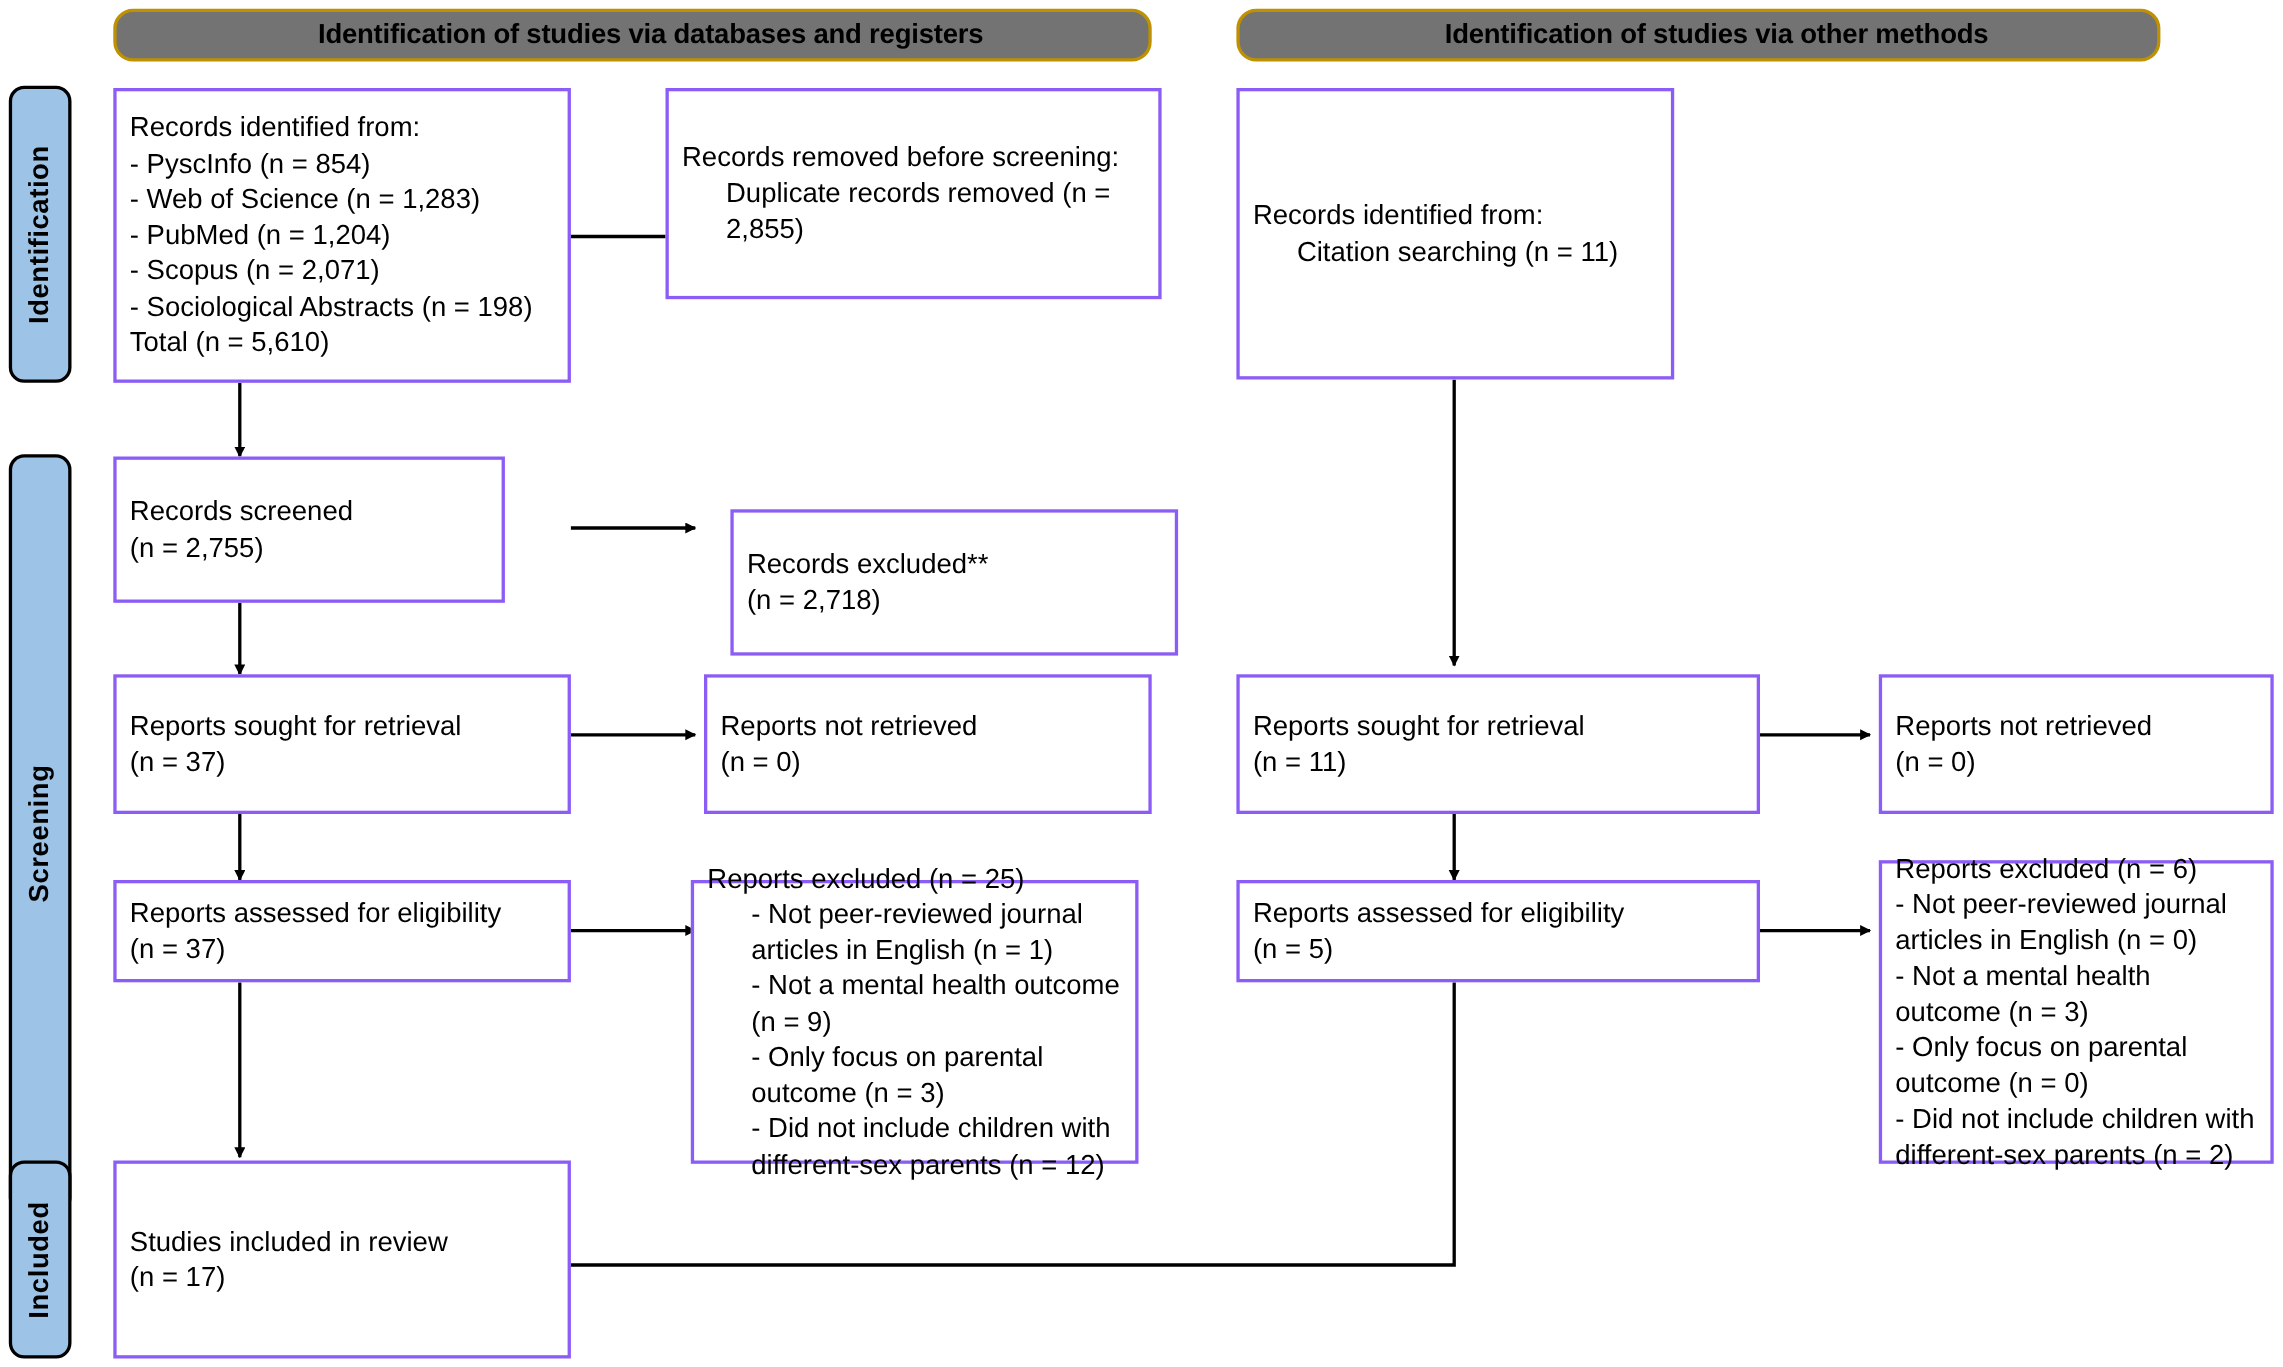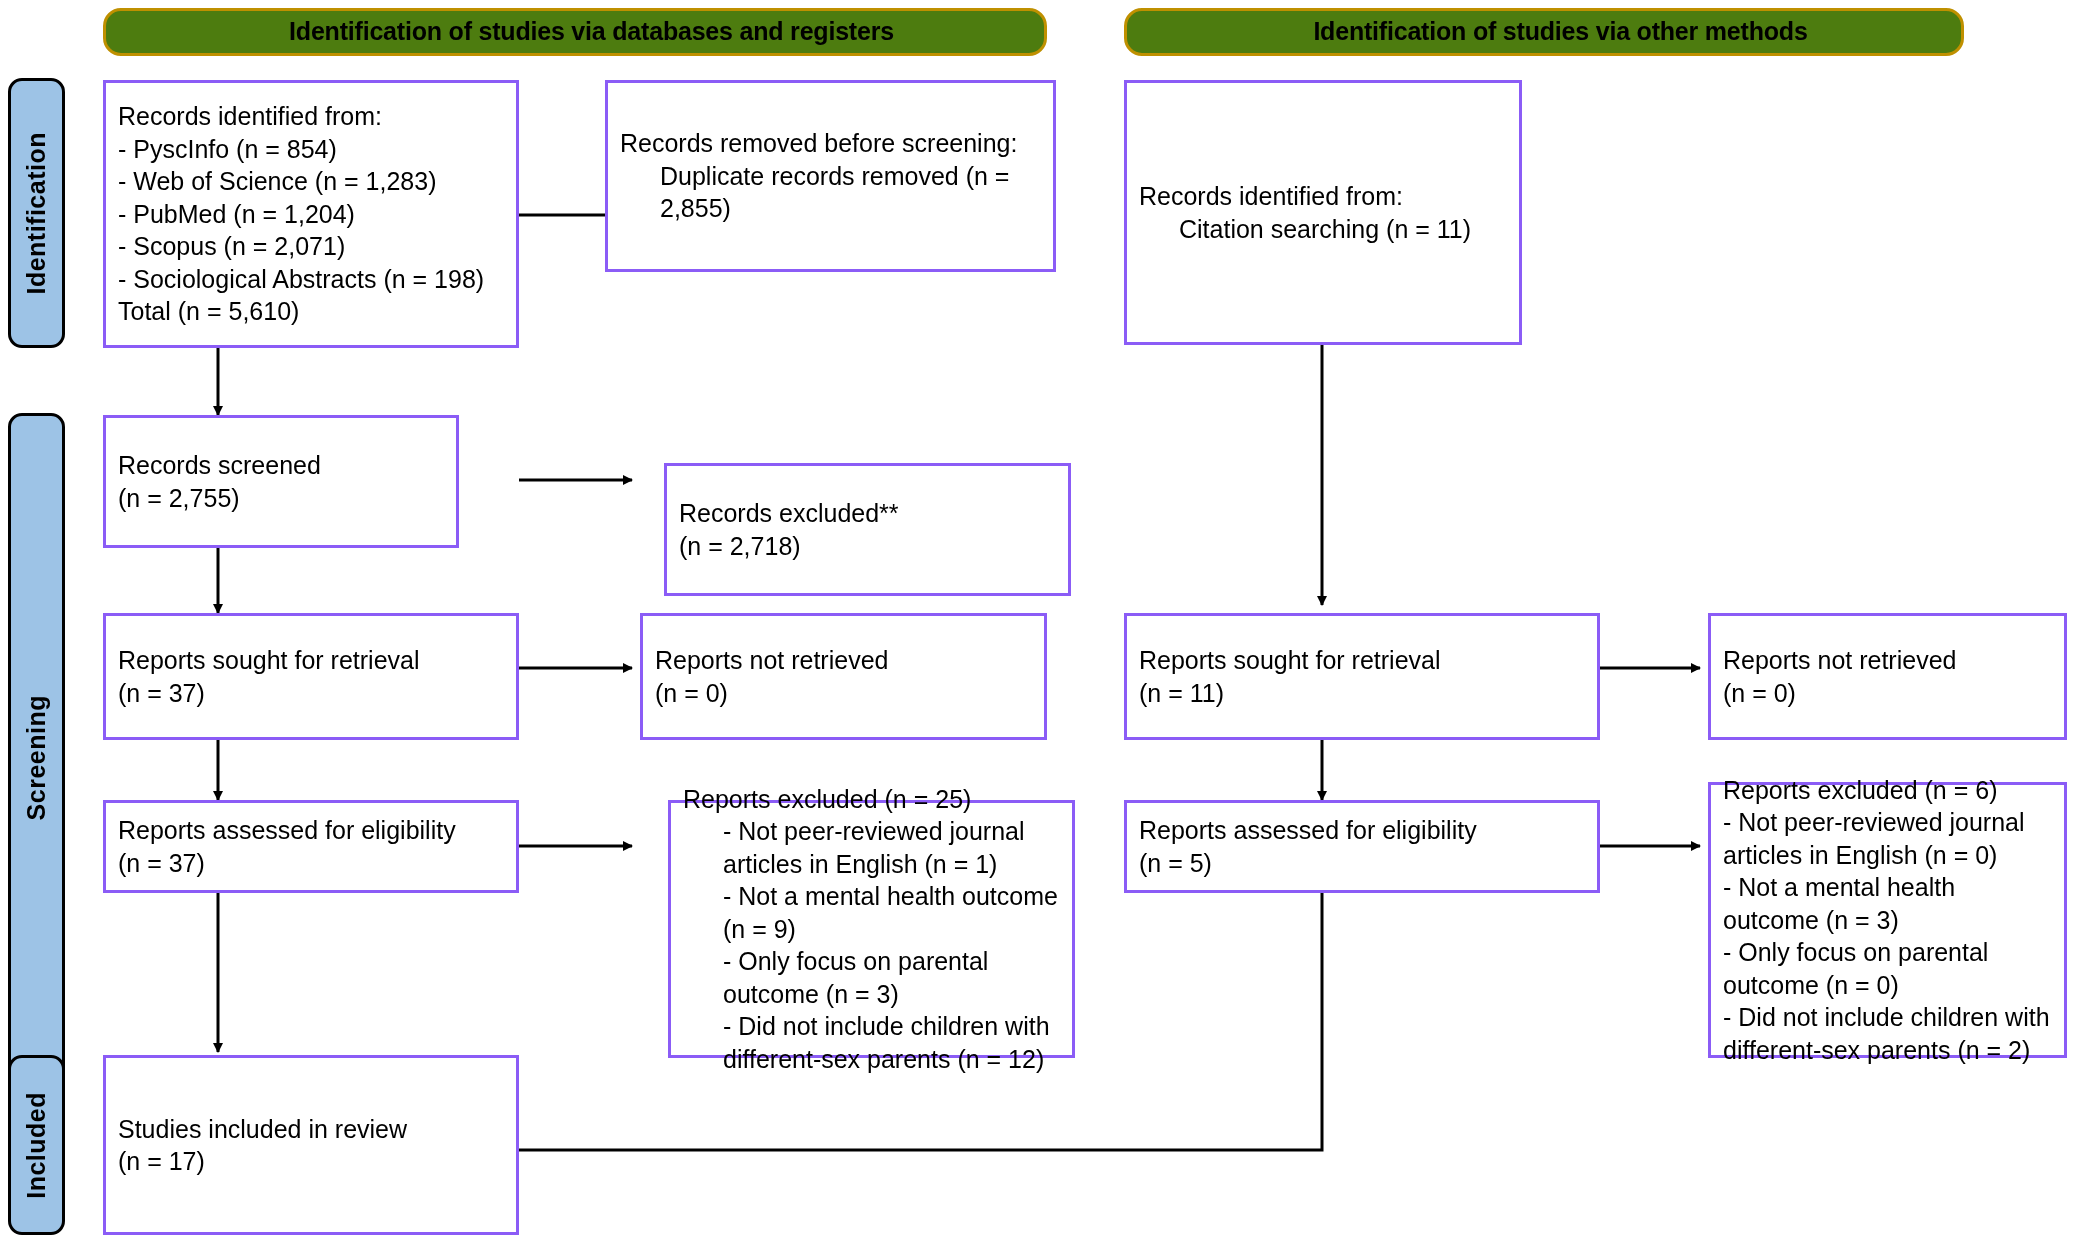--- a/index.html
+++ b/index.html
@@ -15,21 +15,21 @@
     position: relative;
     width: 2075px;
     height: 1243px;
     background: #ffffff;
     overflow: hidden;
   }
 
   
   .phase-header {
     position: absolute;
-    background: #4d7c0f;
+    background: #737373;
     border: 3px solid #BF9000;
     border-radius: 18px;
     box-sizing: border-box;
     display: flex;
     align-items: center;
     justify-content: center;
     text-align: center;
     font-weight: bold;
     font-size: 25px;
     color: #000000;
@@ -187,21 +187,21 @@
   <div class="node" style="left:640px; top:613px; width:407px; height:127px;">
     <div class="line">Reports not retrieved</div>
     <div class="line">(n = 0)</div>
   </div>
 
   <div class="node" style="left:103px; top:800px; width:416px; height:93px;">
     <div class="line">Reports assessed for eligibility</div>
     <div class="line">(n = 37)</div>
   </div>
 
-  <div class="node" style="left:668px; top:800px; width:407px; height:258px;">
+  <div class="node" style="left:628px; top:800px; width:407px; height:258px;">
     <div class="line">Reports excluded (n = 25)</div>
     <div class="line hang">- Not peer-reviewed journal articles in English (n = 1)</div>
     <div class="line hang">- Not a mental health outcome (n = 9)</div>
     <div class="line hang">- Only focus on parental outcome (n = 3)</div>
     <div class="line hang">- Did not include children with different-sex parents (n = 12)</div>
   </div>
 
   <div class="node" style="left:103px; top:1055px; width:416px; height:180px;">
     <div class="line">Studies included in review</div>
     <div class="line">(n = 17)</div>

